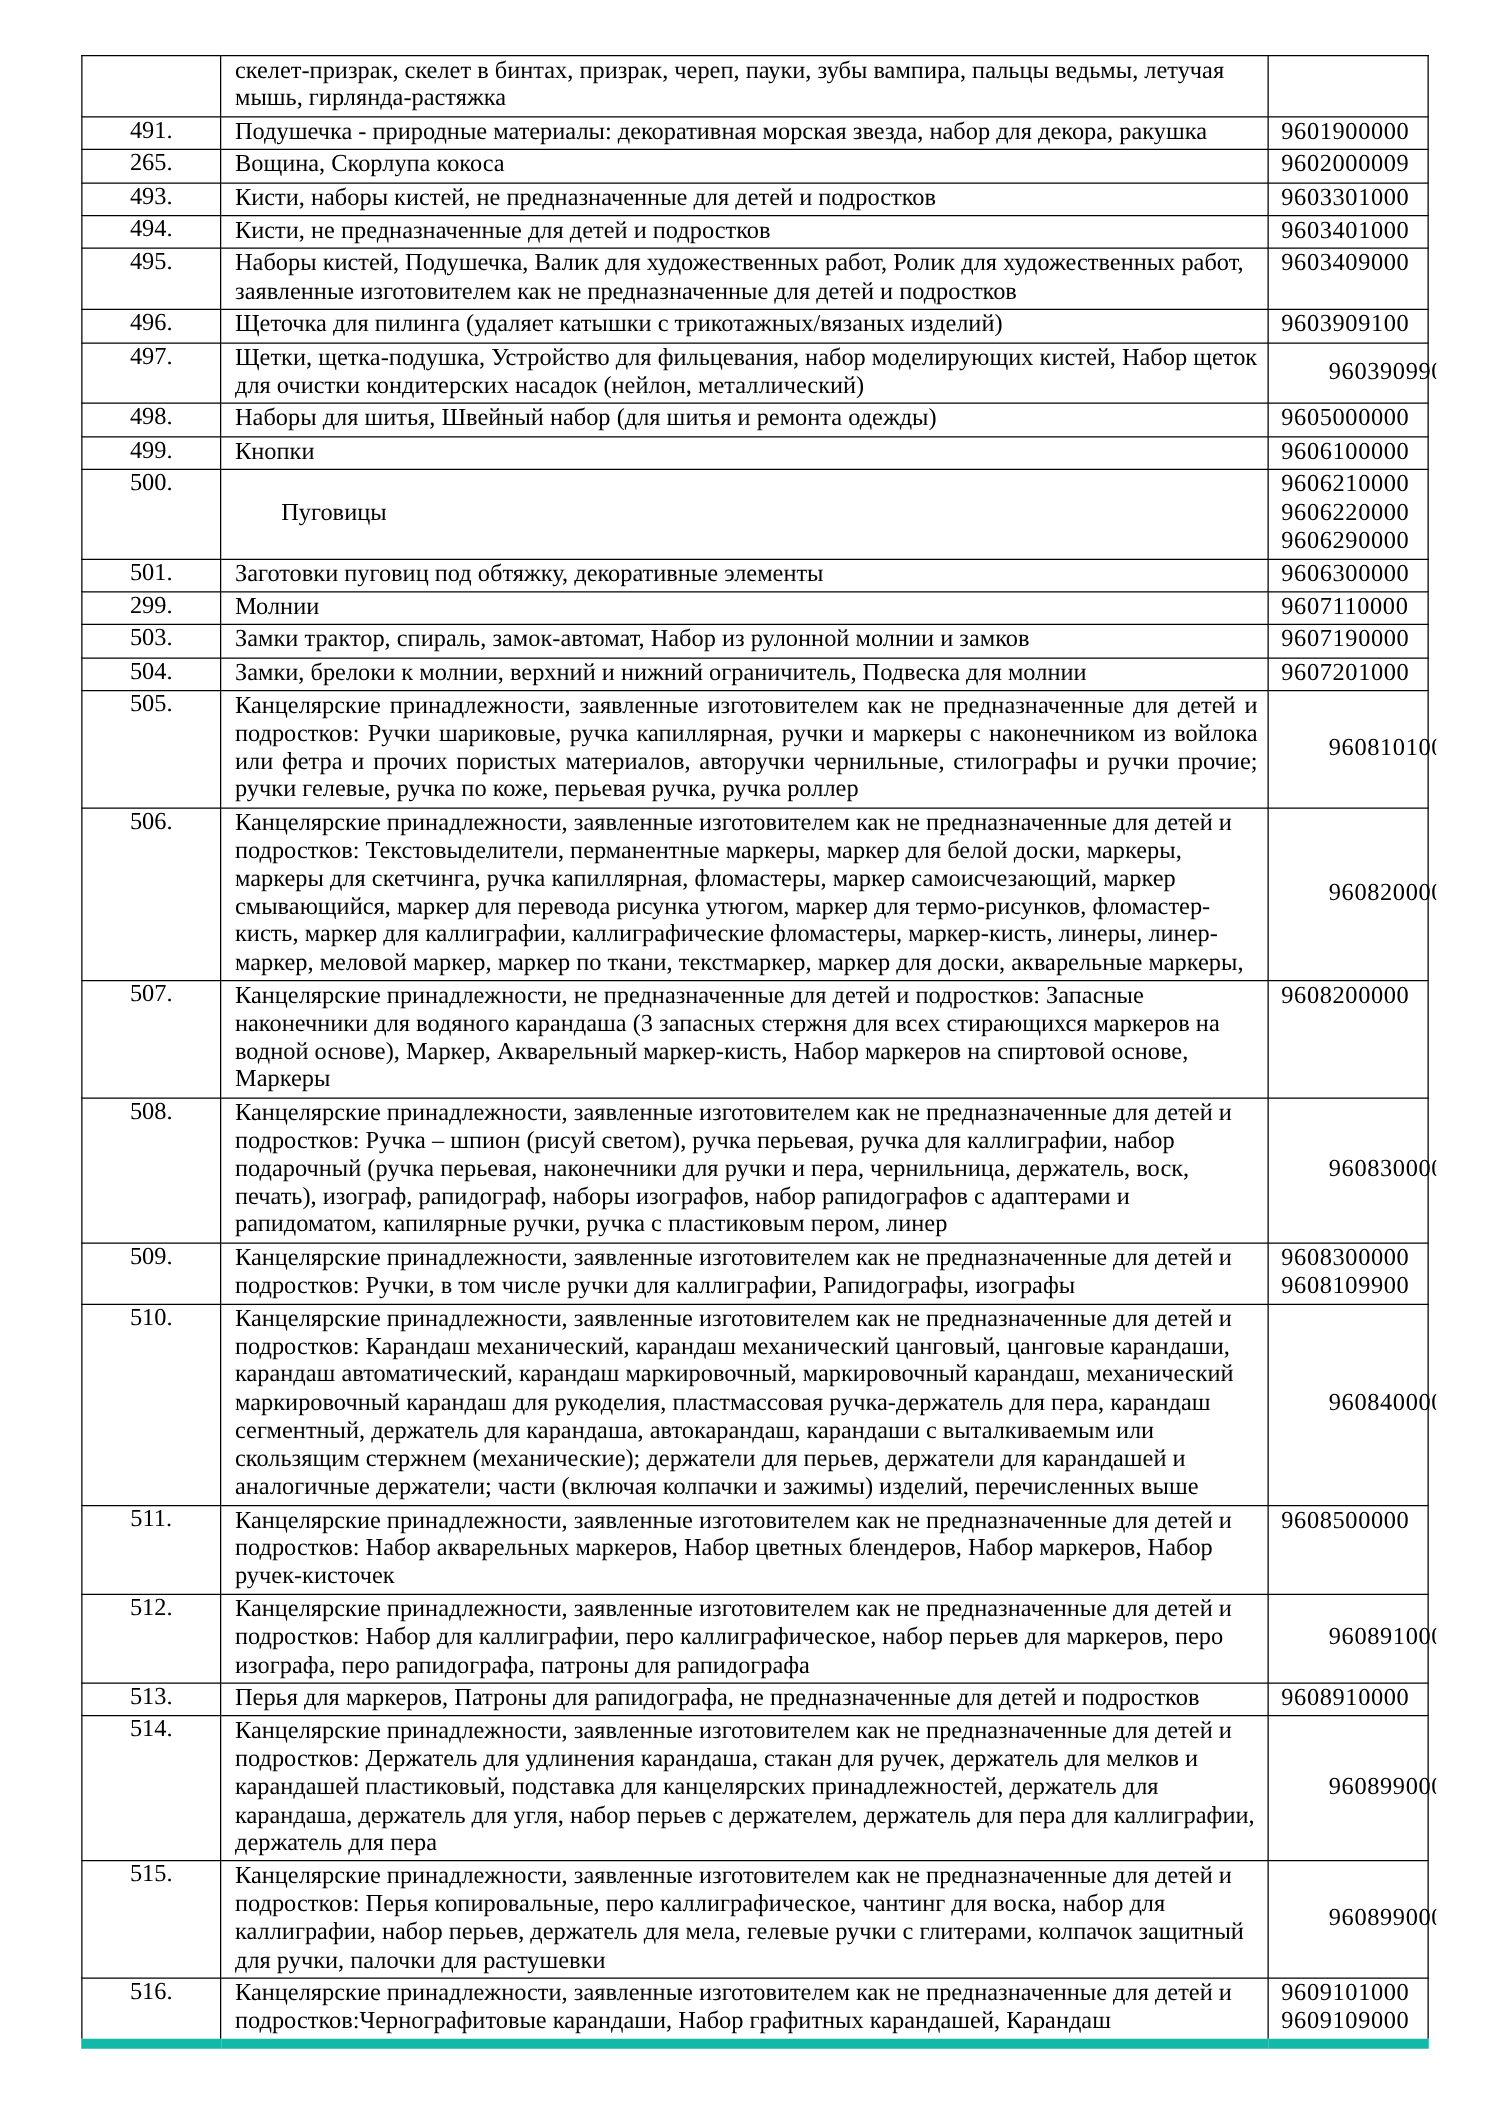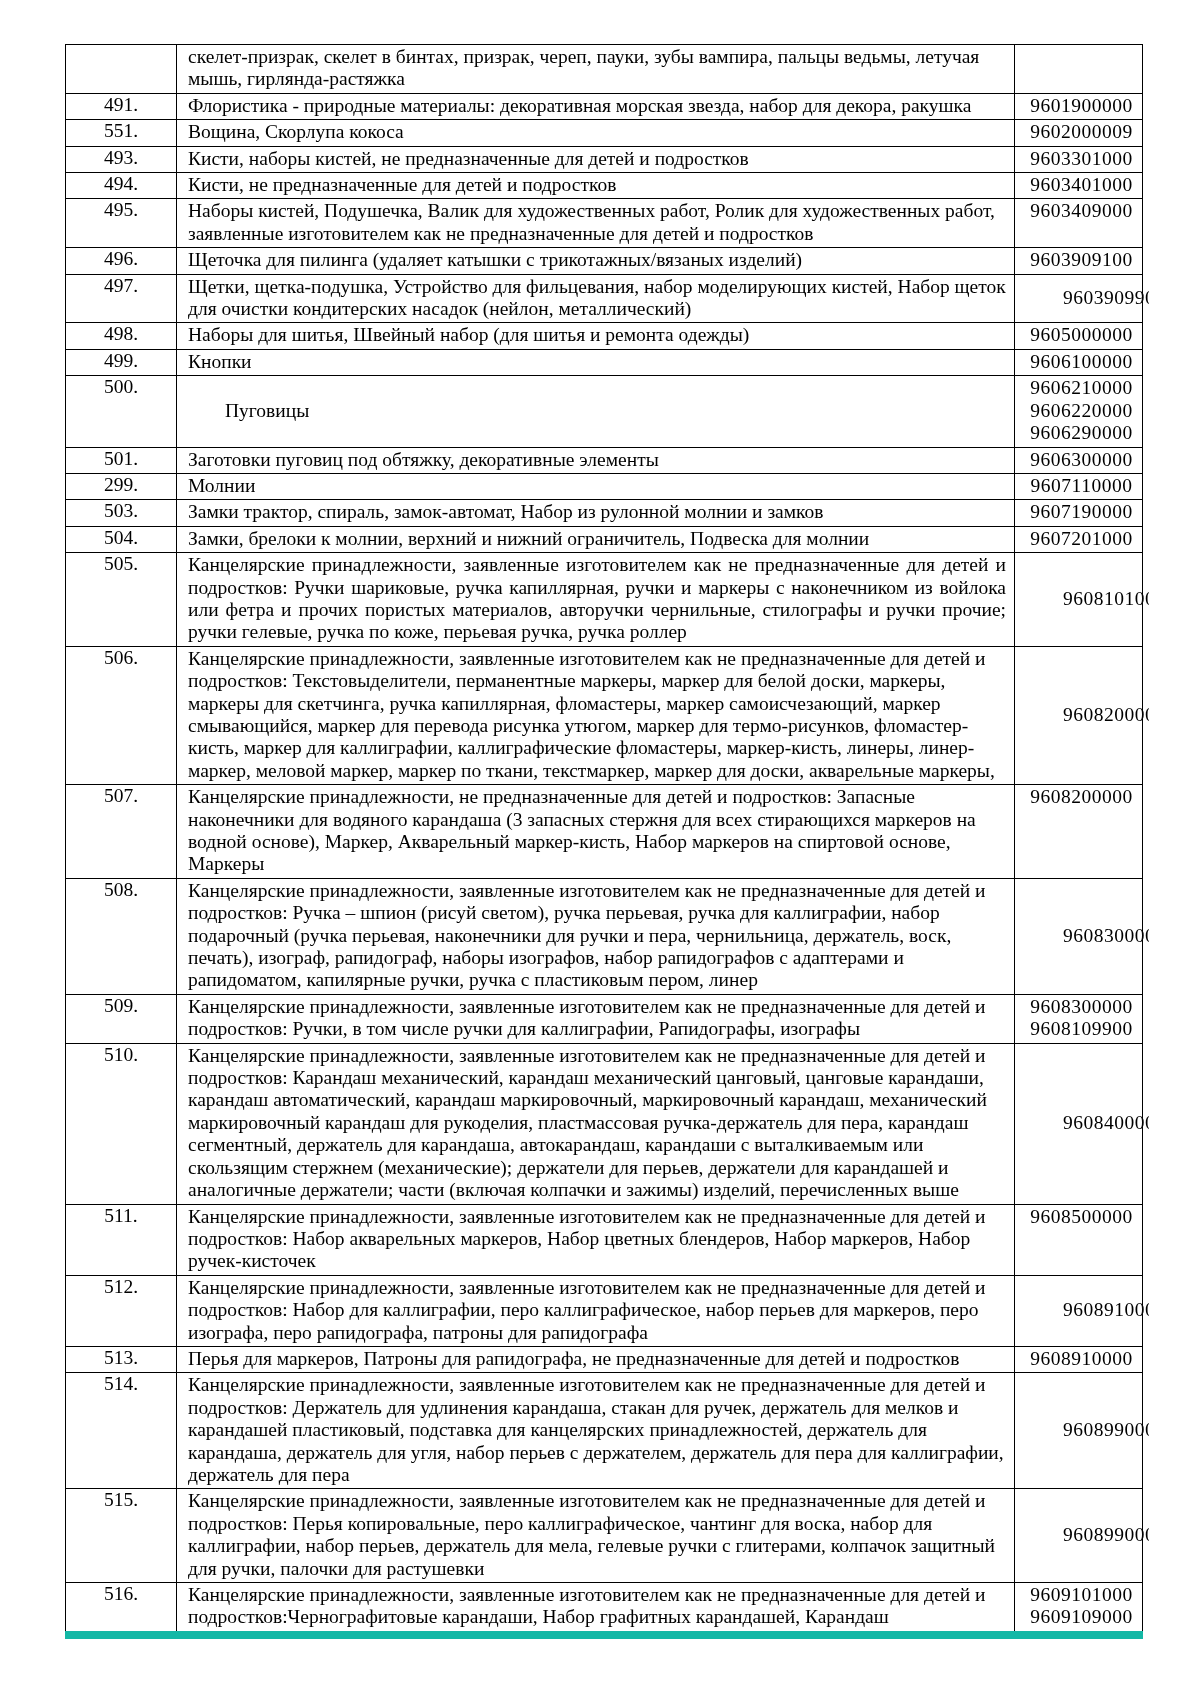--- a/index.html
+++ b/index.html
@@ -41,21 +41,20 @@
   }
   td.desc {
     padding: 1px 8px 2px 11px;
     text-align: left;
   }
   td.desc.just { text-align: justify; }
   td.code {
     padding: 1px 4px 2px 10px;
     white-space: pre-line;
     letter-spacing: 0.5px;
-    text-align: center;
   }
   td.vm { vertical-align: middle; padding-left: 48px; }
 </style>
 </head>
 <body>
 
 <div class="page">
   <table class="doc-table">
     <colgroup>
       <col class="c-num">
@@ -64,26 +63,26 @@
     </colgroup>
     <tbody>
   <tr>
     <td class="num"></td>
     <td class="desc">скелет-призрак, скелет в бинтах, призрак, череп, пауки, зубы вампира, пальцы ведьмы, летучая мышь, гирлянда-растяжка</td>
     <td class="code"></td>
   </tr>
 
   <tr>
     <td class="num">491.</td>
-    <td class="desc">Флористика - природные материалы: декоративная морская звезда, набор для декора, ракушка</td>
+    <td class="desc">Подушечка - природные материалы: декоративная морская звезда, набор для декора, ракушка</td>
     <td class="code">9601900000</td>
   </tr>
 
   <tr>
-    <td class="num">551.</td>
+    <td class="num">265.</td>
     <td class="desc">Вощина, Скорлупа кокоса</td>
     <td class="code">9602000009</td>
   </tr>
 
   <tr>
     <td class="num">493.</td>
     <td class="desc">Кисти, наборы кистей, не предназначенные для детей и подростков</td>
     <td class="code">9603301000</td>
   </tr>
 

